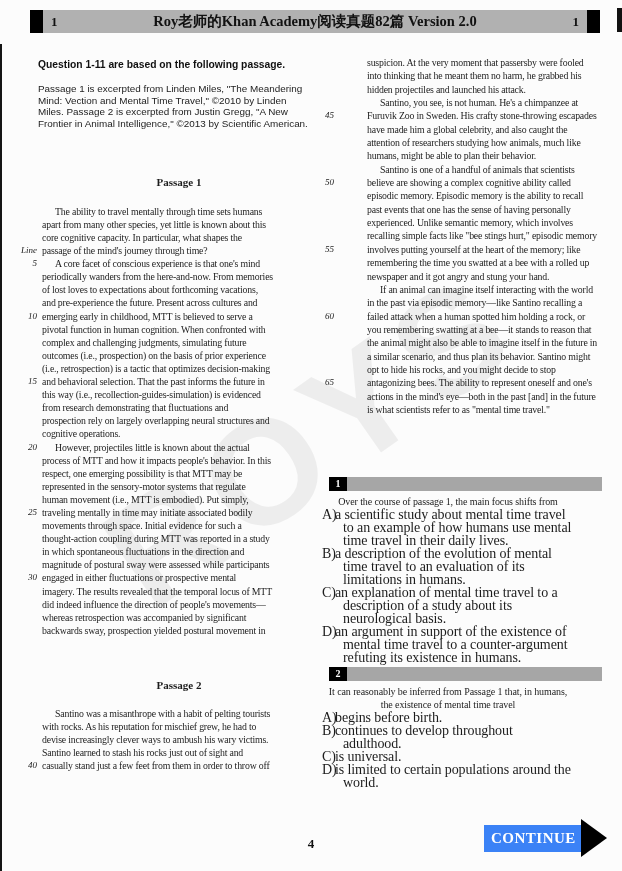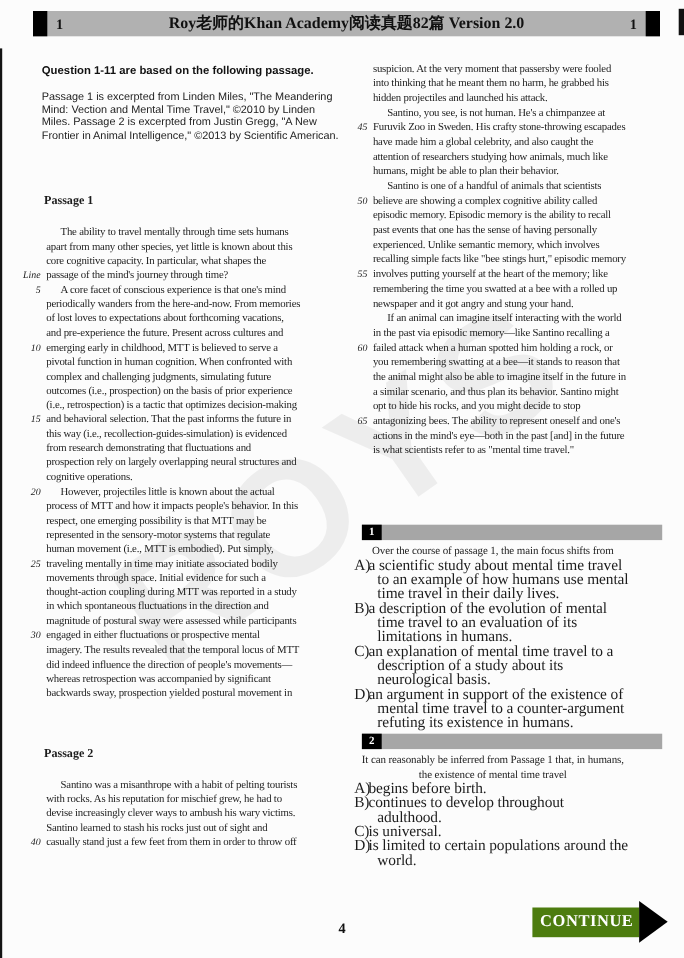--- a/index.html
+++ b/index.html
@@ -17,28 +17,28 @@
   .header-bar{position:absolute;left:30px;top:10px;width:570px;height:23px;
               background:#b1b1b1;display:flex;align-items:center;}
   .hsq{width:13px;height:23px;background:#000;flex:0 0 auto;}
   .hnum{font:bold 13px/23px "Liberation Serif",serif;color:#111;padding:0 8px;}
   .htitle{flex:1;text-align:center;font:bold 14.5px/23px "Liberation Serif",serif;color:#111;}
 
   .col-left{position:absolute;left:18px;top:58px;width:300px;}
   .directions{margin-left:20px;font:bold 10.3px/13px "Liberation Sans",sans-serif;color:#111;}
   .source-note{margin-left:20px;margin-top:12px;width:272px;
                font:9.9px/11.7px "Liberation Sans",sans-serif;color:#222;}
-  .passage-heading{margin-left:22px;font:bold 11px/14px "Liberation Serif",serif;}
+  .passage-heading{margin-left:22px;font:bold 11px/14px "Liberation Serif",serif;text-align:center;}
   .p1h{margin-top:45px;}
   .p2h{margin-top:41px;}
   .plines{margin-top:16px;}
   .p2lines{margin-top:15px;}
 
   .pline{display:flex;line-height:13.1px;}
-  .col-right .pline{line-height:13.35px;}
+  .col-right .pline{line-height:13.35px;gap:28px;}
   .lnum{flex:0 0 24px;box-sizing:border-box;text-align:right;padding-right:5px;
         font-style:italic;font-size:9px;color:#222;font-family:"Liberation Serif",serif;}
   .col-right .lnum{flex:0 0 26px;}
   .ltext{flex:1;font-size:9.8px;letter-spacing:-0.18px;white-space:nowrap;}
   .ltext.ind{padding-left:13px;}
 
   .col-right{position:absolute;left:313px;top:56px;width:293px;}
 
   .question{position:absolute;left:322px;width:280px;}
   .q1{top:477px;}
@@ -49,21 +49,21 @@
   .qstem{margin-top:4px;width:252px;font-size:10px;line-height:13px;letter-spacing:-0.1px;text-align:center;}
   .opts{margin-top:0;}
   .opt{width:252px;box-sizing:border-box;padding-left:21px;text-indent:-21px;
        font-size:14px;line-height:13px;letter-spacing:-0.1px;}
   .olabel{display:inline-block;width:13px;text-indent:0;}
 
   .page-number{position:absolute;left:0;top:836px;width:622px;text-align:center;
                font:bold 13px/16px "Liberation Serif",serif;color:#111;}
   .continue-btn{position:absolute;left:484px;top:819px;display:flex;align-items:center;
                 cursor:pointer;text-decoration:none;}
-  .continue-rect{background:#4d7c0f;color:#fff;height:27px;
+  .continue-rect{background:#3b82f6;color:#fff;height:27px;
                  font:bold 15px/27px "Liberation Serif",serif;letter-spacing:0.5px;
                  padding:0 5px 0 7px;}
   .continue-arrowhead{width:0;height:0;border-top:19px solid transparent;
                       border-bottom:19px solid transparent;border-left:26px solid #000;}
 </style>
 </head>
 <body>
 
 <div class="page">
 

